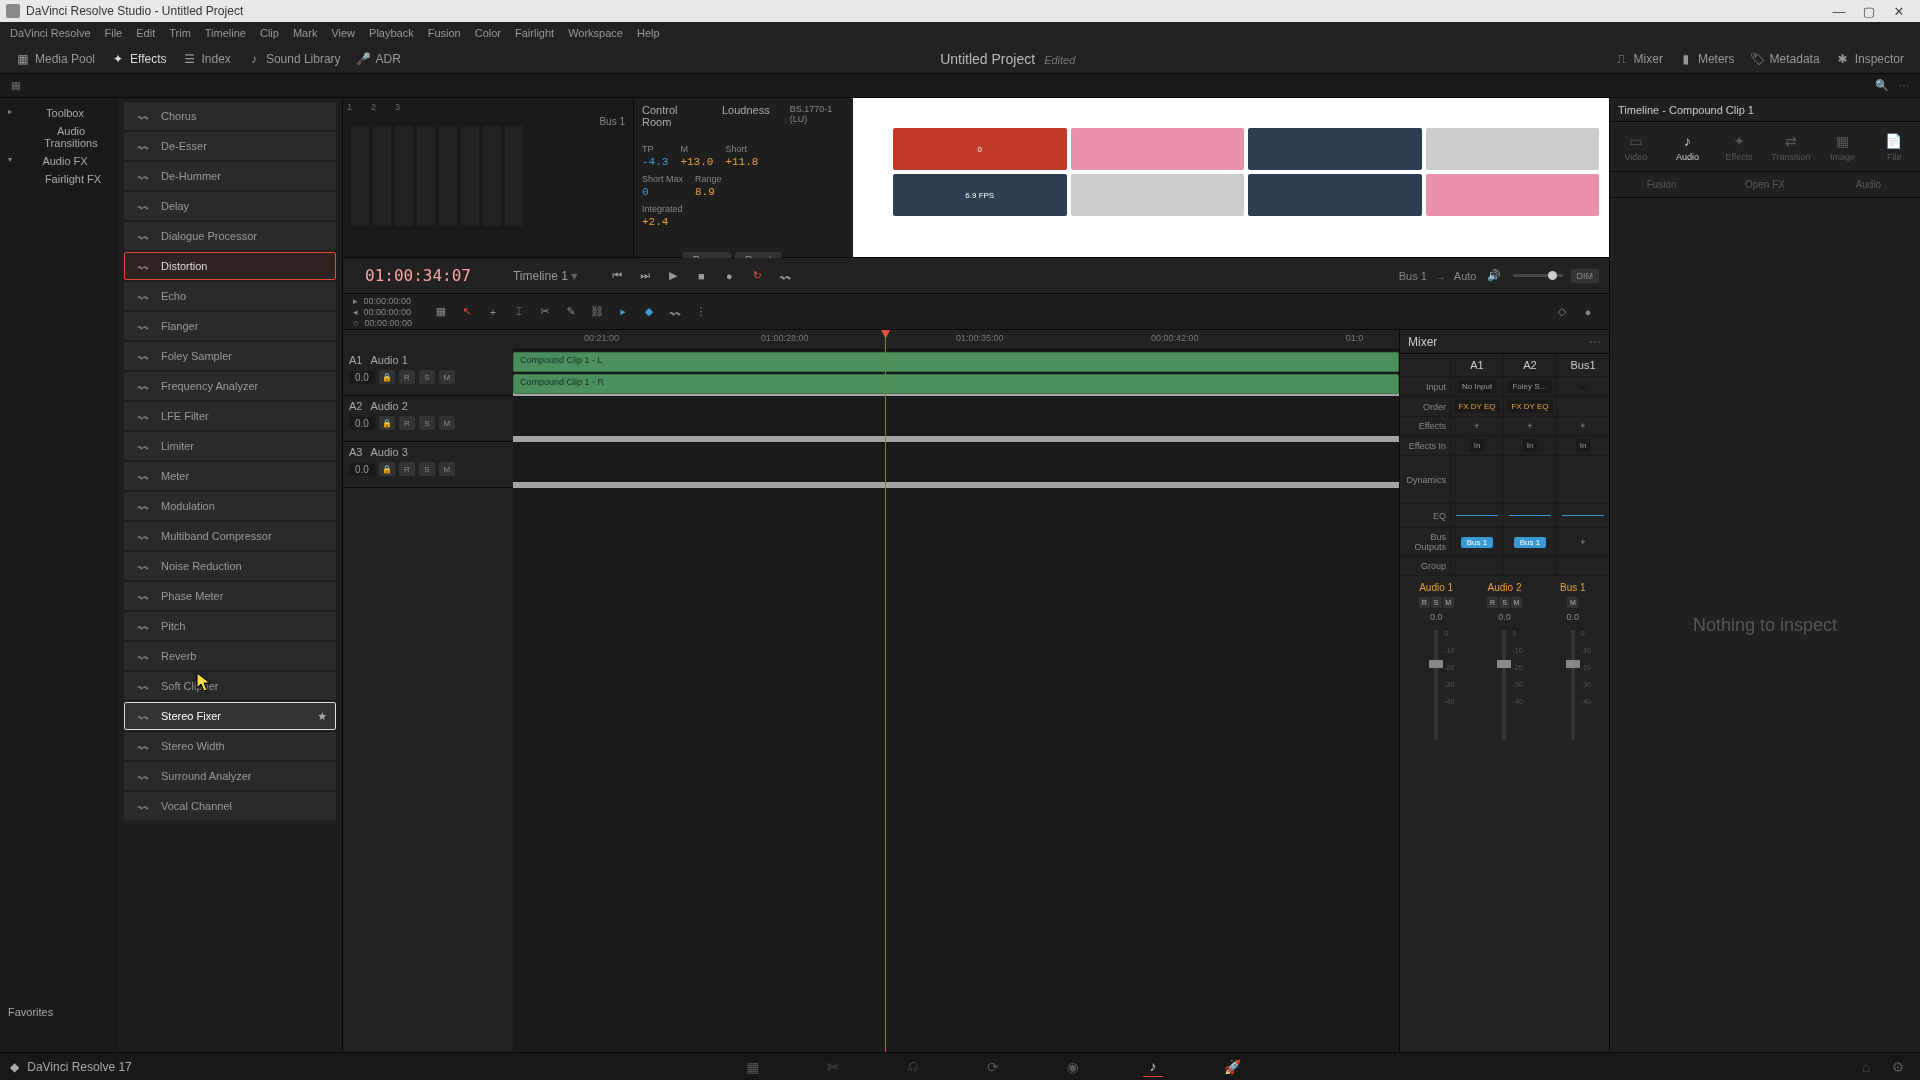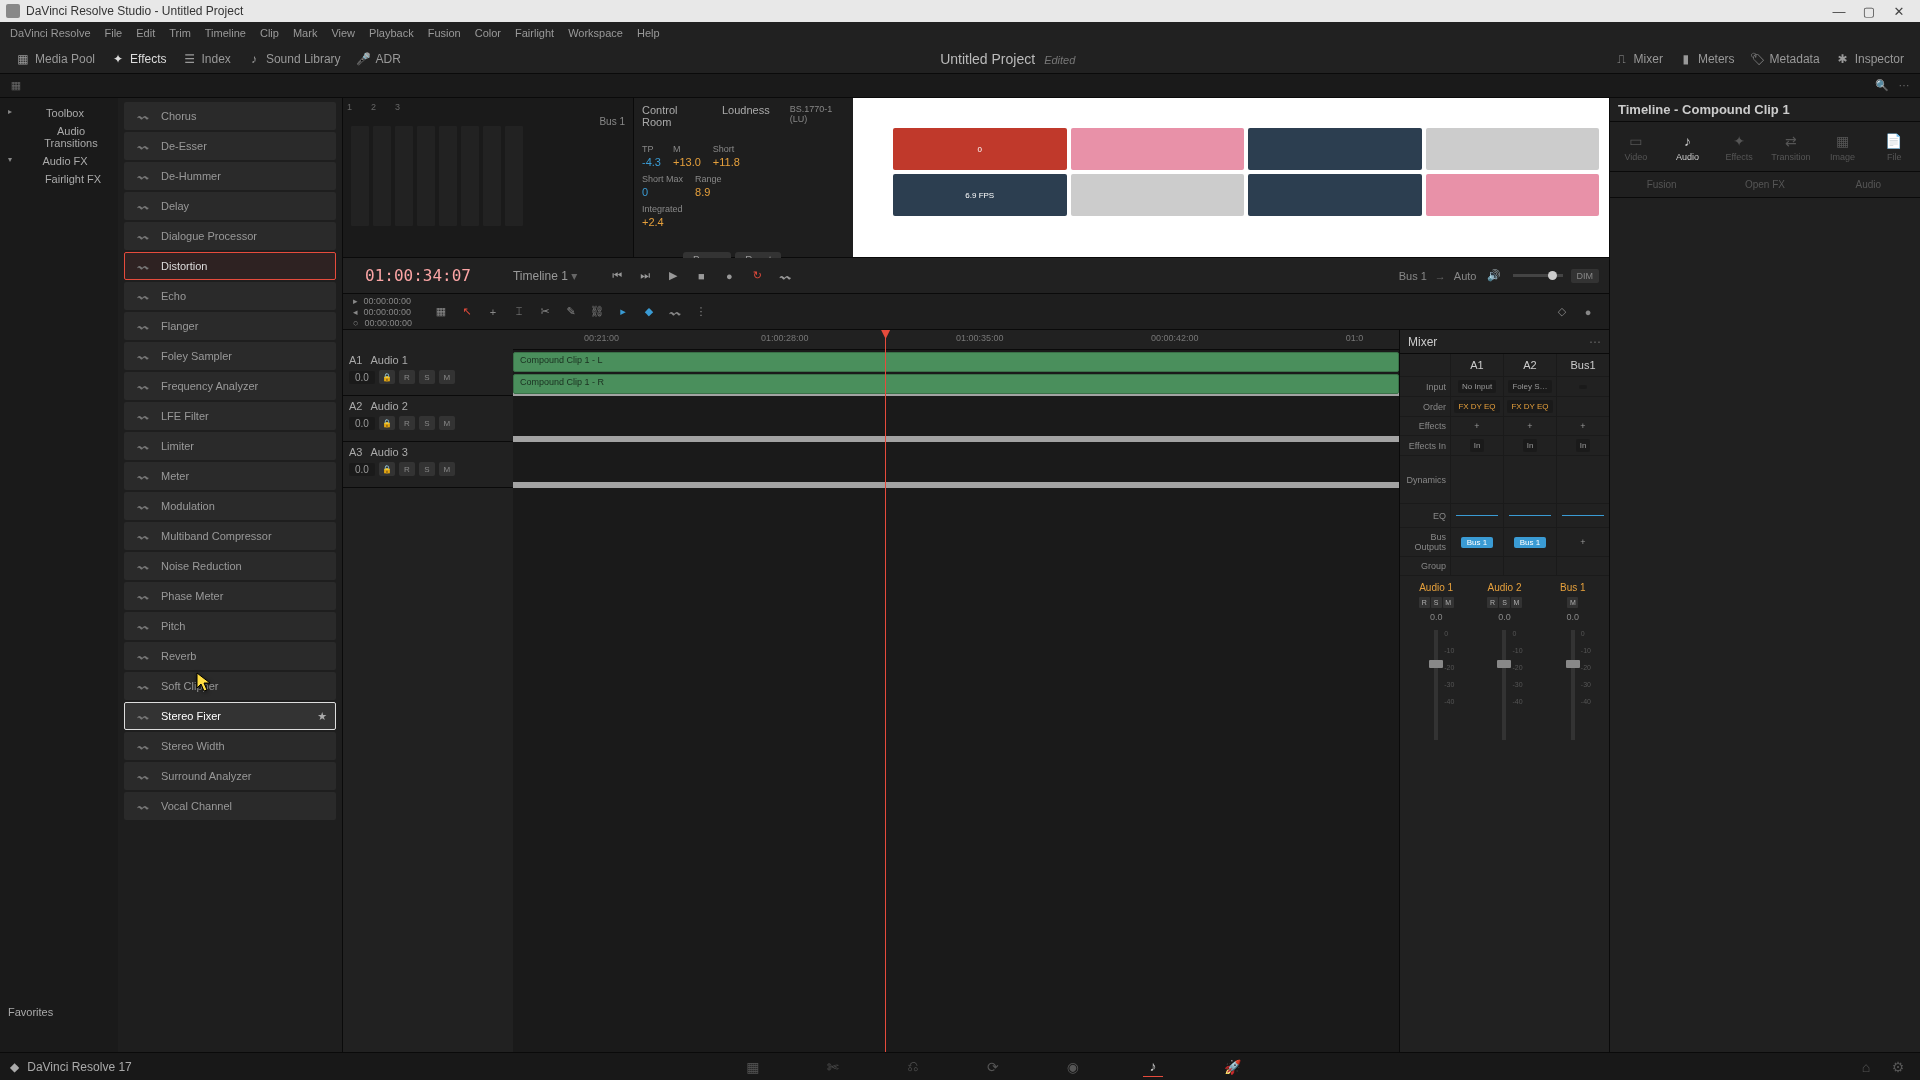--- a/index.html
+++ b/index.html
@@ -52,21 +52,21 @@
 .meter-bars { display: flex; gap: 4px; height: 120px; align-items: flex-end; padding-top: 20px; }
 .meter-slot { width: 18px; height: 100%; background: #222; border-radius: 1px; position: relative; }
 .meter-num { position: absolute; top: 4px; font-size: 9px; color: #666; }
 .bus-label { position: absolute; top: 18px; right: 8px; font-size: 10px; color: #888; }
 
 .control-room { width: 220px; padding: 6px 8px; border-left: 1px solid #0a0a0a; }
 .ctrl-title { font-size: 11px; color: #aaa; margin-bottom: 12px; }
 .loudness-row { display: flex; gap: 12px; font-size: 10px; }
 .loud-block { display: flex; flex-direction: column; gap: 2px; }
 .loud-label { color: #888; font-size: 9px; }
-.loud-val { color: #3a9bd4; font-size: 11px; }
+.loud-val { color: #3a9bd4; font-size: 11px; font-family: Liberation Mono, monospace; }
 .loud-val.pos { color: #e6a03c; }
 .btn-row { display: flex; gap: 4px; margin-top: 24px; padding-left: 41px; }
 .sm-btn { padding: 3px 10px; background: #333; border-radius: 3px; font-size: 10px; color: #999; }
 
 .viewer { flex: 1; background: #000; display: flex; align-items: center; justify-content: center; position: relative; }
 .viewer-content { width: 100%; height: 100%; background: #fff; position: relative; overflow: hidden; }
 .thumb-grid { position: absolute; top: 30px; left: 40px; right: 10px; display: grid; grid-template-columns: repeat(4, 1fr); gap: 4px; }
 .thumb { height: 42px; background: #ccc; border-radius: 2px; display: flex; align-items: center; justify-content: center; font-size: 8px; color: #333; }
 .thumb.red { background: #c0392b; color: #fff; }
 .thumb.dark { background: #2c3e50; color: #fff; }
@@ -126,21 +126,21 @@
 .fader-col { flex: 1; display: flex; flex-direction: column; align-items: center; gap: 4px; }
 .fader-label { font-size: 10px; color: #e6a03c; }
 .fader-btns { display: flex; gap: 1px; }
 .fb { width: 11px; height: 11px; background: #333; font-size: 7px; display: flex; align-items: center; justify-content: center; border-radius: 1px; }
 .fader-track { width: 4px; height: 110px; background: #333; position: relative; margin-top: 4px; }
 .fader-handle { position: absolute; top: 30px; left: -5px; width: 14px; height: 8px; background: #888; border-radius: 1px; }
 .fader-scale { position: absolute; left: 10px; top: 0; font-size: 7px; color: #555; display: flex; flex-direction: column; gap: 10px; }
 
 
 .inspector { width: 310px; background: #202020; display: flex; flex-direction: column; }
-.insp-header { height: 24px; padding: 0 8px; display: flex; align-items: center; font-size: 13px; color: #ccc; border-bottom: 1px solid #0a0a0a; font-weight: bold; }
+.insp-header { height: 24px; padding: 0 8px; display: flex; align-items: center; font-size: 11px; color: #ccc; border-bottom: 1px solid #0a0a0a; }
 .insp-tabs { display: flex; height: 50px; border-bottom: 1px solid #0a0a0a; }
 .insp-tab { flex: 1; display: flex; flex-direction: column; align-items: center; justify-content: center; gap: 2px; font-size: 9px; color: #555; }
 .insp-tab.active { color: #ccc; }
 .insp-tab-icon { width: 18px; height: 18px; display: flex; align-items: center; justify-content: center; font-size: 14px; }
 .insp-subtabs { display: flex; height: 26px; border-bottom: 1px solid #0a0a0a; }
 .insp-subtab { flex: 1; display: flex; align-items: center; justify-content: center; font-size: 10px; color: #555; }
 .insp-empty { flex: 1; display: flex; align-items: center; justify-content: center; color: #555; font-size: 18px; }
 
 
 .page-bar { height: 28px; background: #181818; display: flex; align-items: center; border-top: 1px solid #0a0a0a; }
@@ -691,20 +691,21 @@
         <div class="insp-tab">
           <div class="insp-tab-icon">📄</div>
           <div>File</div>
         </div>
       </div>
     <div class="insp-subtabs" id="insp-subtabs">
         <div class="insp-subtab">Fusion</div>
         <div class="insp-subtab">Open FX</div>
         <div class="insp-subtab">Audio</div>
       </div>
+    <div class="insp-empty">Nothing to inspect</div>
   </div>
 </div>
 
 <div class="page-bar">
   <div class="page-left">
     <span>◆</span>
     <span>DaVinci Resolve 17</span>
   </div>
   <div class="page-icons">
     <div class="page-icon">▦</div>

